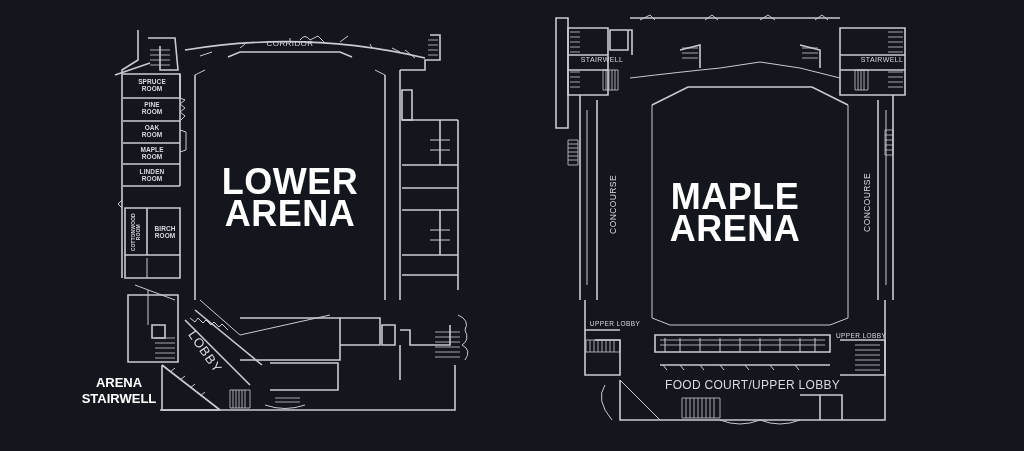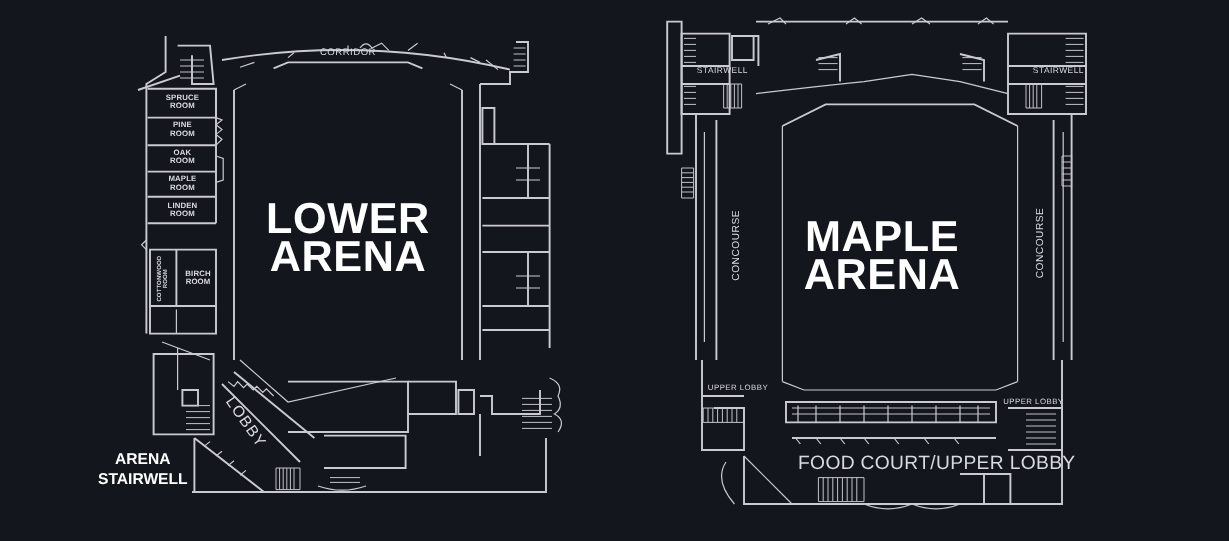--- a/index.html
+++ b/index.html
@@ -9,21 +9,21 @@
   .wt { fill:none; stroke:#c9cbd0; stroke-width:1; }
   .stairs { fill:none; stroke:#c9cbd0; stroke-width:0.8; }
   .lbl { position:absolute; color:#d8dade; text-align:center; line-height:1.05; white-space:nowrap; }
   .room { font-weight:bold; font-size:6.5px; letter-spacing:0.1px; }
   .big { color:#ffffff; font-weight:bold; font-size:36px; line-height:32px; letter-spacing:0.5px; }
   .med { font-size:8.5px; letter-spacing:0.4px; }
   .sm { font-size:7px; letter-spacing:0.4px; }
   .vert { transform:rotate(-90deg); transform-origin:center center; }
   .entrance { color:#ffffff; font-weight:bold; font-size:13px; line-height:16px; }
   .lobby { font-size:13px; letter-spacing:1px; transform:rotate(55deg); transform-origin:center center; }
-  .food { font-size:16px; letter-spacing:0.3px;text-align:right; }
+  .food { font-size:12px; letter-spacing:0.3px;text-align:right; }
 </style>
 </head>
 <body>
 
 <svg class="plan" width="1024" height="451" viewBox="0 0 1024 451">
 
   <g>
 
     <path class="w" d="M185 50 Q305 30 425 58"></path>
     <path class="wt" d="M200 56 L212 52 M240 48 L245 44 M290 42 L290 38 M300 40 Q305 33 310 40 L318 36 L324 42 M340 42 L348 36 M370 44 L372 48 M392 48 L400 52 M405 50 L415 58"></path>

